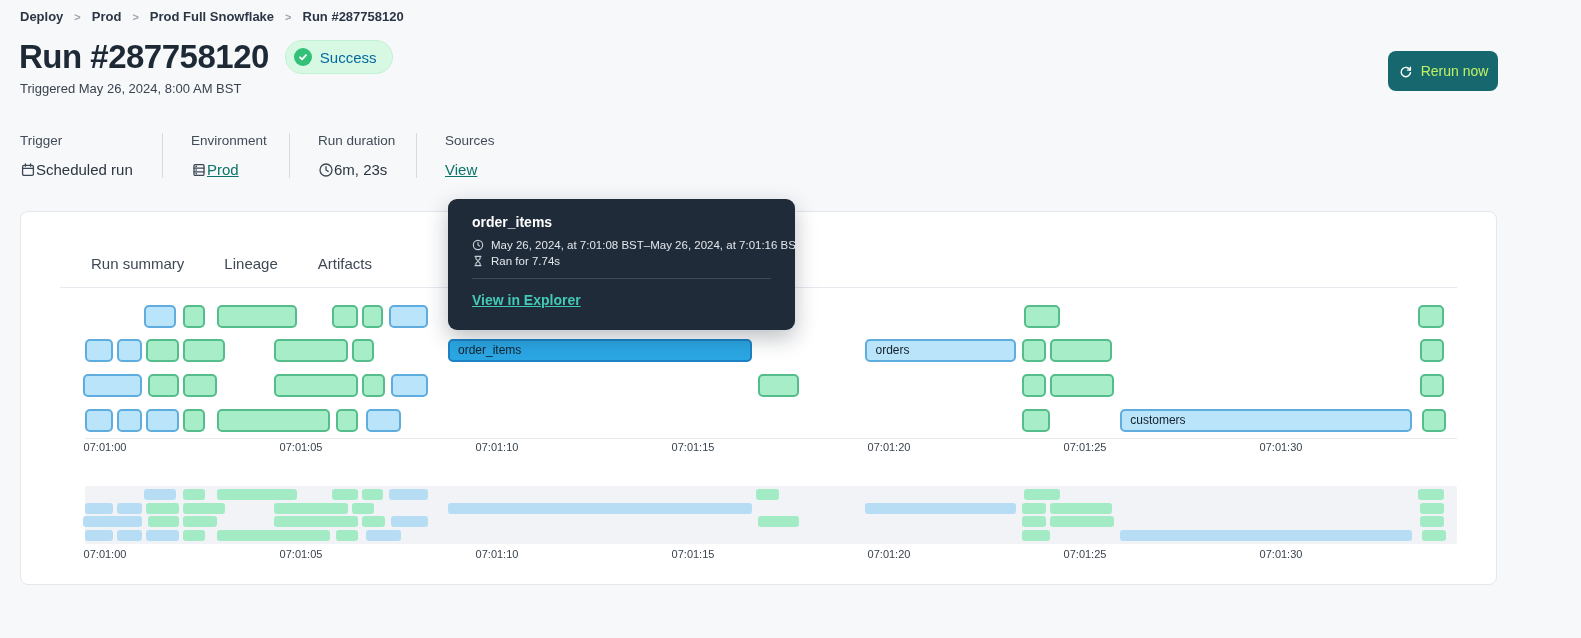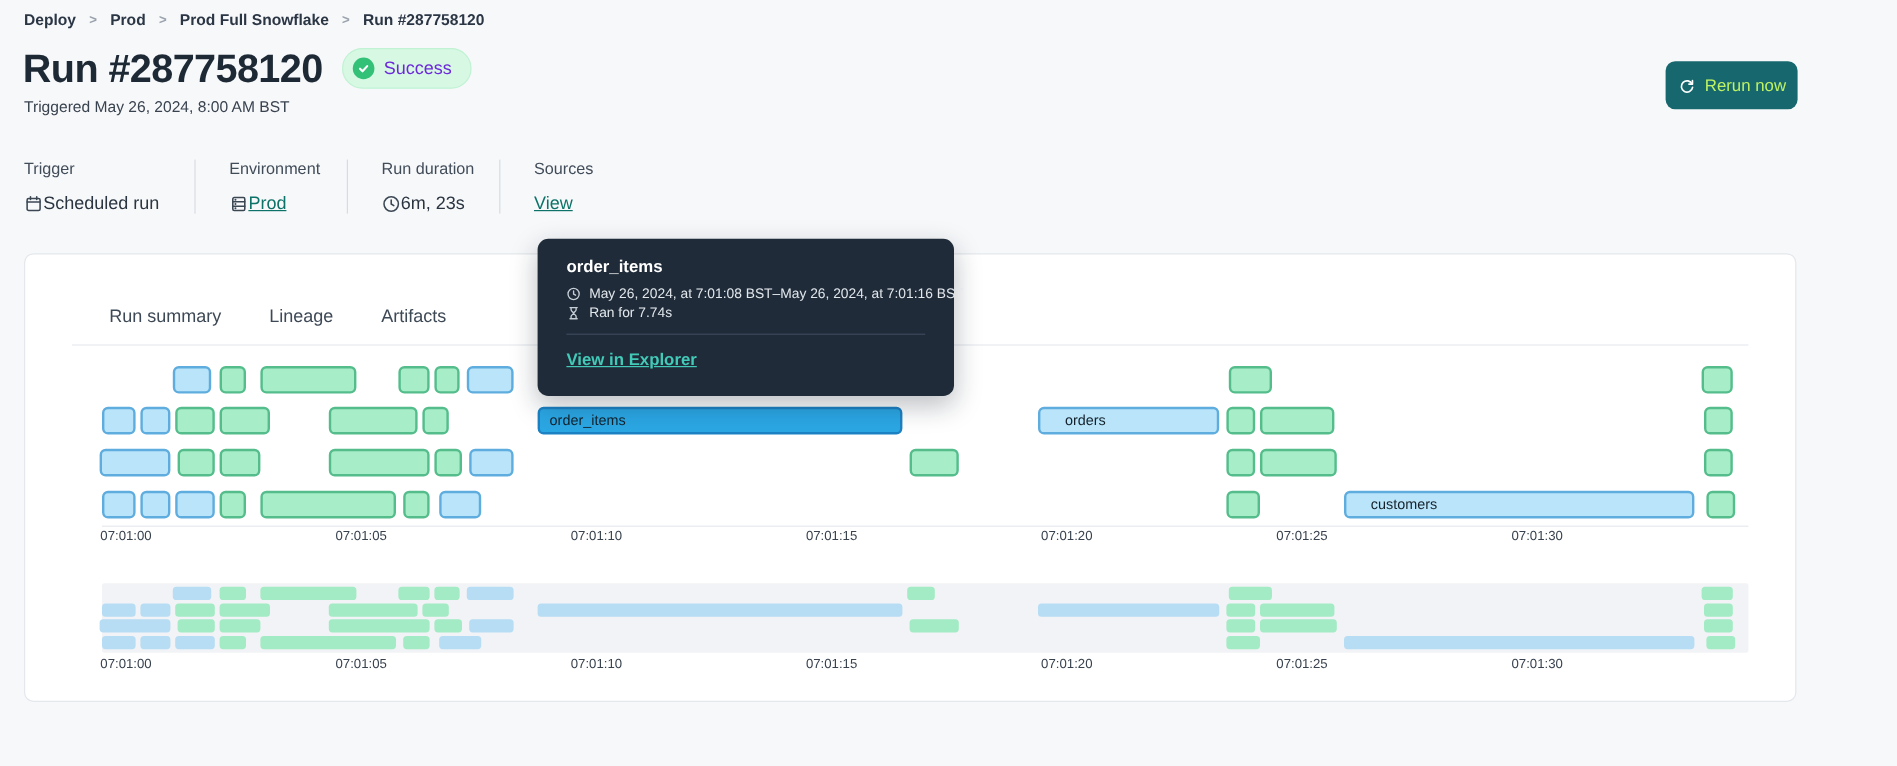--- a/index.html
+++ b/index.html
@@ -14,21 +14,21 @@
   
   .breadcrumb { position:absolute; left:20px; top:9px; display:flex; align-items:center; gap:11px;
     font-size:13px; font-weight:700; color:#2b3645; }
   .crumb { cursor:pointer; }
   .crumb-sep { color:#9aa3ad; font-size:11px; }
 
   
   .title-row { position:absolute; left:19px; top:38px; display:flex; align-items:center; gap:16px; }
   .page-title { font-size:33px; font-weight:700; color:#1e2936; letter-spacing:-0.5px; }
   .badge { display:flex; align-items:center; gap:8px; height:34px; padding:0 15px 0 8px;
-    background:#d7f9e4; border:1px solid #c0f2d3; border-radius:18px; font-size:15px; color:#6d28d9; }
+    background:#d7f9e4; border:1px solid #c0f2d3; border-radius:18px; font-size:15px; color:#0369a1; }
   .badge-check { width:18px; height:18px; border-radius:50%; background:#33c077;
     display:flex; align-items:center; justify-content:center; }
   .triggered { position:absolute; left:20px; top:81px; font-size:13px; color:#39434f; }
   .rerun-btn { position:absolute; left:1388px; top:51px; width:110px; height:40px;
     background:#17686e; color:#bef264; border:none; border-radius:8px; font-size:14px;
     font-family:"Liberation Sans", sans-serif; display:flex; align-items:center; justify-content:center; gap:8px; cursor:pointer; }
 
   
   .meta-row { position:absolute; left:20px; top:133px; display:flex; }
   .meta-col { padding-right:12px; margin-right:28px; border-right:1px solid #d8dce2; }
@@ -45,21 +45,21 @@
     background:#fff; border:1px solid #e4e7ec; border-radius:8px; }
   .tab-line { position:absolute; left:39px; width:1397px; top:75px; height:1px; background:#e7e9ee; }
   .tabs { position:absolute; left:50px; top:0; height:76px; display:flex; align-items:flex-end; }
   .tab { padding:0 20px 16px; font-size:15px; color:#3e4956; cursor:pointer; white-space:nowrap; }
   .tab.active { color:#0e7569; font-weight:700; padding-bottom:13px; border-bottom:3px solid #0e7569; }
 
   
   .chart-layer { position:absolute; inset:0; }
   .bar { position:absolute; height:23px; border-radius:5px; border:2px solid; cursor:pointer; overflow:hidden; }
   .bar.green { background:#a7edc7; border-color:#54bd8b; }
-  .bar.blue { background:#b9e4f9; border-color:#5fadde;padding-left:12px; }
+  .bar.blue { background:#b9e4f9; border-color:#5fadde; }
   .bar.selected { background:#2ba7e4; border-color:#1c82c4; }
   .bar-label { display:block; font-size:12px; color:#14212b; padding:2px 0 0 8px; white-space:nowrap; }
   .axis-line { position:absolute; left:64px; width:1372px; top:226px; height:1px; background:#e7e9ee; }
   .tick { position:absolute; transform:translateX(-50%); font-size:11px; color:#39434f; white-space:nowrap; }
 
   
   .mini { position:absolute; left:64px; top:274px; width:1372px; height:58px; background:#f1f3f6; border-radius:2px; cursor:col-resize; }
   .mbar { position:absolute; height:11px; border-radius:3px; }
   .mbar.green { background:#a3ebc4; }
   .mbar.blue { background:#b7ddf4; }

